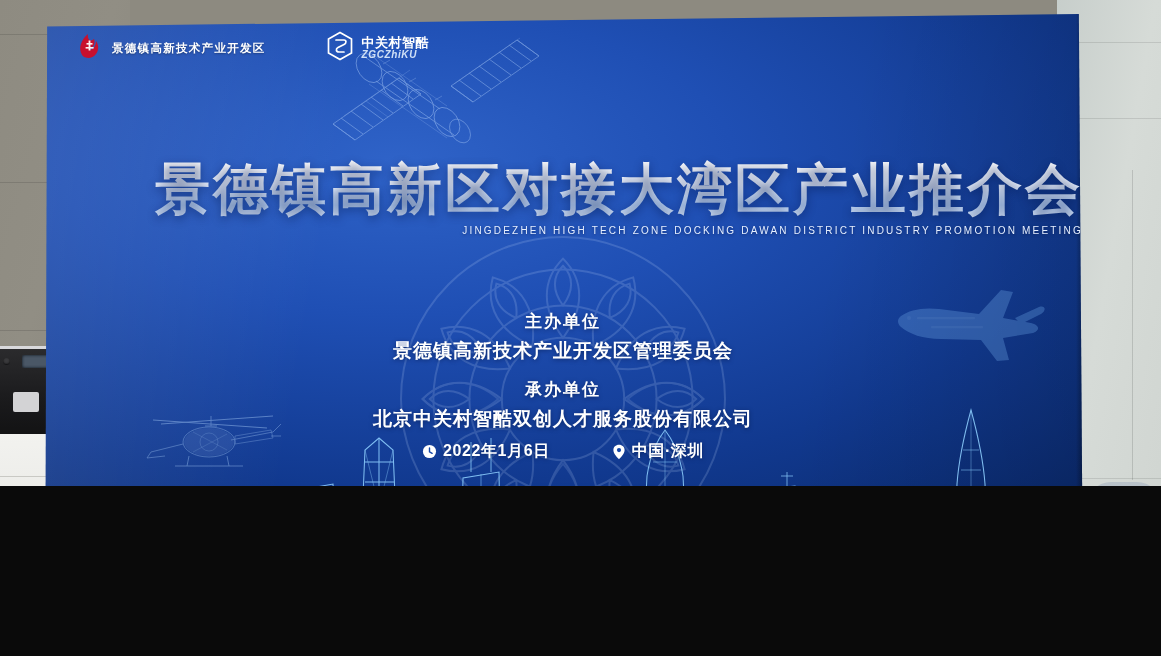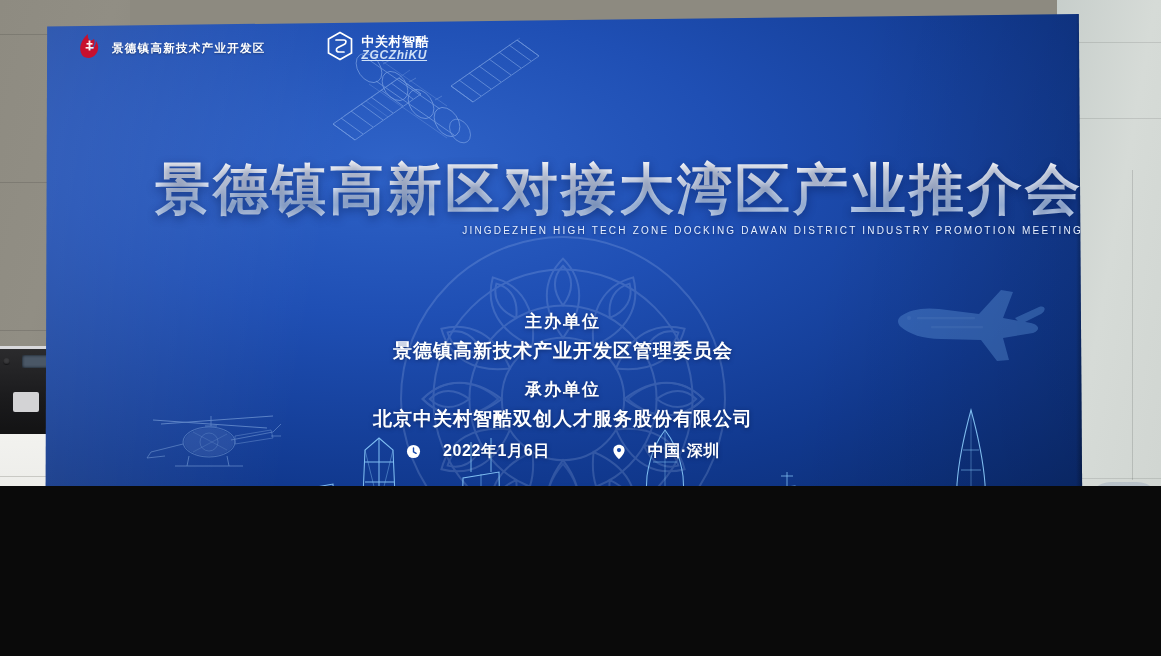--- a/index.html
+++ b/index.html
@@ -97,21 +97,21 @@
 
   
   .logo-row{position:absolute;left:31px;top:17px;display:flex;align-items:center;gap:60px;}
   .logo{display:flex;align-items:center;gap:8px;}
   .logo-mark{flex:none;}
   .logo-text-cn{color:#fff;font-size:11.5px;letter-spacing:1.3px;white-space:nowrap;
       font-family:"Liberation Serif","DejaVu Serif",serif;font-weight:700;
       text-shadow:0 1px 2px rgba(0,0,0,.35);}
   .zgc-wrap{display:flex;flex-direction:column;line-height:1;gap:1px;}
   .zgc-cn{color:#fff;font-size:13px;font-weight:700;letter-spacing:.5px;white-space:nowrap;}
-  .zgc-en{color:#cfe0f6;font-size:12px;font-weight:700;font-style:italic;letter-spacing:.6px;text-decoration:underline;}
+  .zgc-en{color:#cfe0f6;font-size:10px;font-weight:700;font-style:italic;letter-spacing:.6px;}
 
   
   .title-block{position:absolute;left:0;right:0;top:146px;text-align:right;}
   .title-cn{font-size:55px;font-weight:700;letter-spacing:3px;line-height:1.06;
       color:#f2f7ff;
       background:linear-gradient(180deg,#ffffff 0%,#eaf2ff 42%,#b9d2f4 78%,#dce9fb 100%);
       -webkit-background-clip:text;background-clip:text;-webkit-text-fill-color:transparent;
       text-shadow:0 3px 10px rgba(0,20,70,.45);
       font-family:"DejaVu Sans","Liberation Sans",sans-serif;}
   .title-en{margin-top:7px;font-size:10px;letter-spacing:2.2px;color:#e6efff;
@@ -121,21 +121,21 @@
   .orgs{position:absolute;left:0;right:0;top:296px;text-align:center;color:#fff;}
   .org-label{font-size:17px;font-weight:700;letter-spacing:2px;
       text-shadow:0 1px 4px rgba(0,18,60,.55);}
   .org-name{font-size:19px;font-weight:700;letter-spacing:1px;margin-top:5px;
       text-shadow:0 1px 4px rgba(0,18,60,.55);}
   .org-gap{height:14px;}
 
   
   .meta{position:absolute;left:0;right:0;top:427px;display:flex;justify-content:center;
       align-items:center;gap:62px;color:#fff;}
-  .meta-item{display:flex;align-items:center;gap:22px;font-size:16px;font-weight:700;
+  .meta-item{display:flex;align-items:center;gap:6px;font-size:16px;font-weight:700;
       letter-spacing:.6px;text-shadow:0 1px 4px rgba(0,18,60,.55);}
   .meta-ic{flex:none;display:block;}
 </style>
 </head>
 <body>
 
 <div id="scene">
 
   <div class="room-wall-left">
     <div class="wall-seam" style="top:34px"></div>

